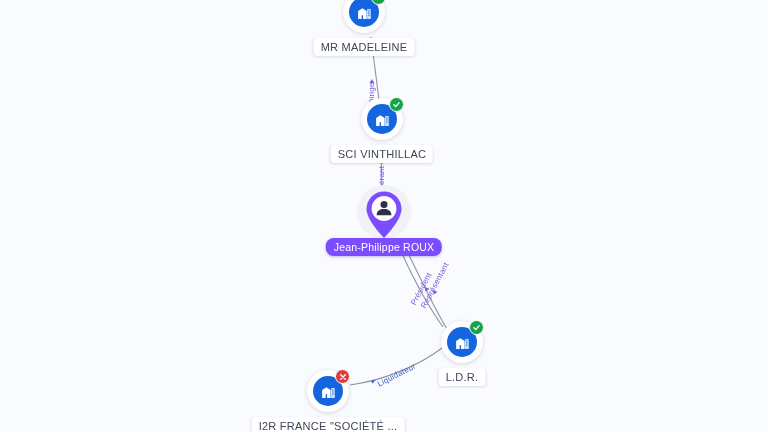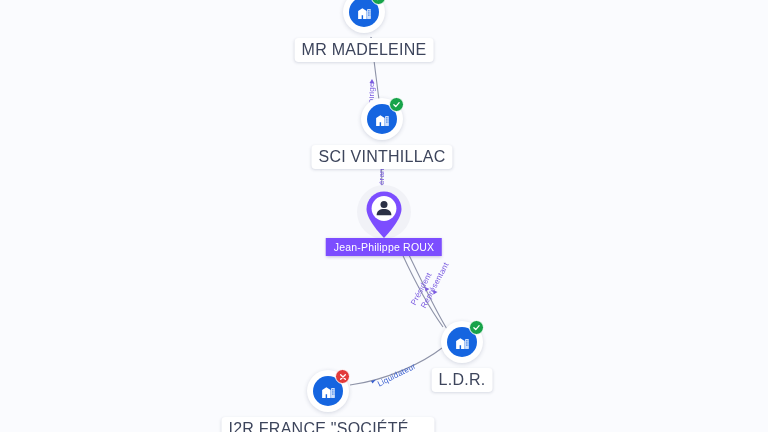--- a/index.html
+++ b/index.html
@@ -83,21 +83,21 @@
   .badge svg  { display: block; }
 
   .node-label {
     position: absolute;
     left: 50%;
     transform: translateX(-50%);
     top: 26px;
     white-space: nowrap;
     background: #ffffff;
     color: #3d455c;
-    font-size: 16px;
+    font-size: 11px;
     letter-spacing: 0.25px;
     padding: 3px 7px 3px 7px;
     border-radius: 4px;
     box-shadow: 0 1px 3px rgba(40, 50, 90, 0.16);
   }
 
   
   .pin-node {
     position: absolute;
     width: 0;
@@ -123,21 +123,21 @@
     position: absolute;
     left: 50%;
     transform: translateX(-50%);
     top: 26px;
     white-space: nowrap;
     background: #7c4dff;
     color: #ffffff;
     font-size: 10.5px;
     letter-spacing: 0.2px;
     padding: 3px 8px;
-    border-radius: 0;
+    border-radius: 8px;
     box-shadow: 0 1px 3px rgba(60, 30, 140, 0.3);
   }
 
   
   .edge-label {
     position: absolute;
     white-space: nowrap;
     font-size: 8px;
     letter-spacing: 0.2px;
     transform-origin: 0 50%;

